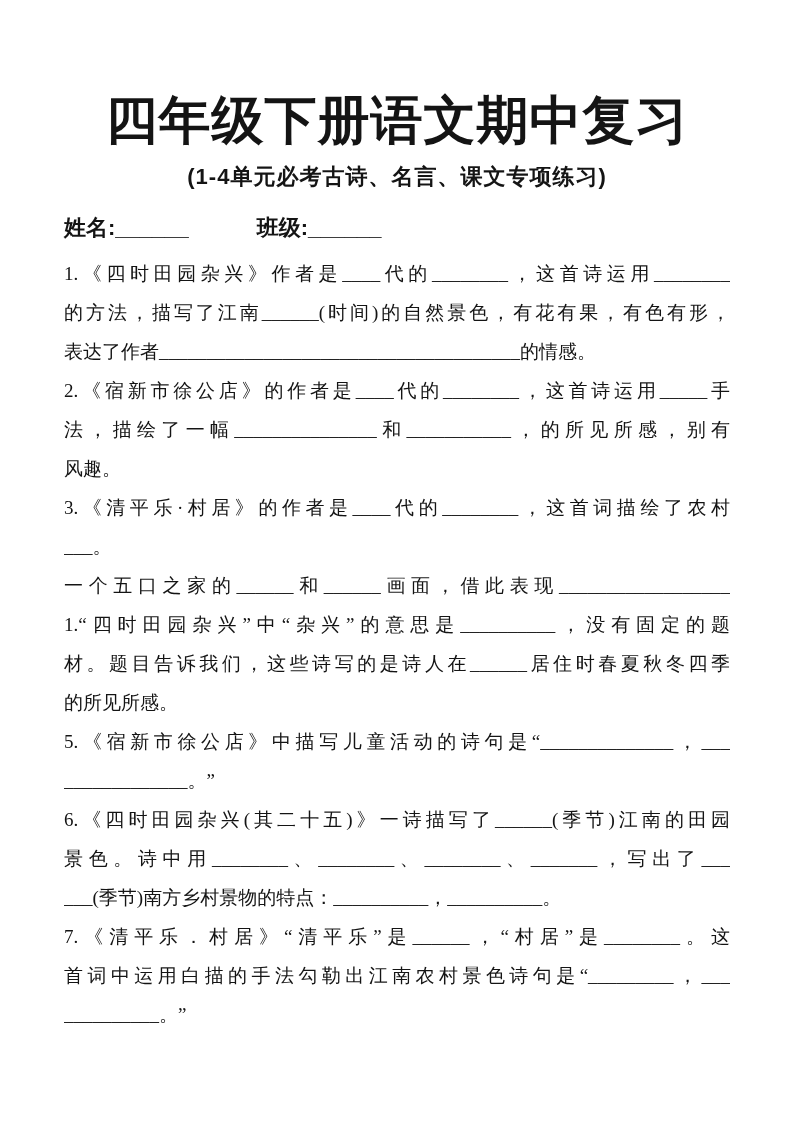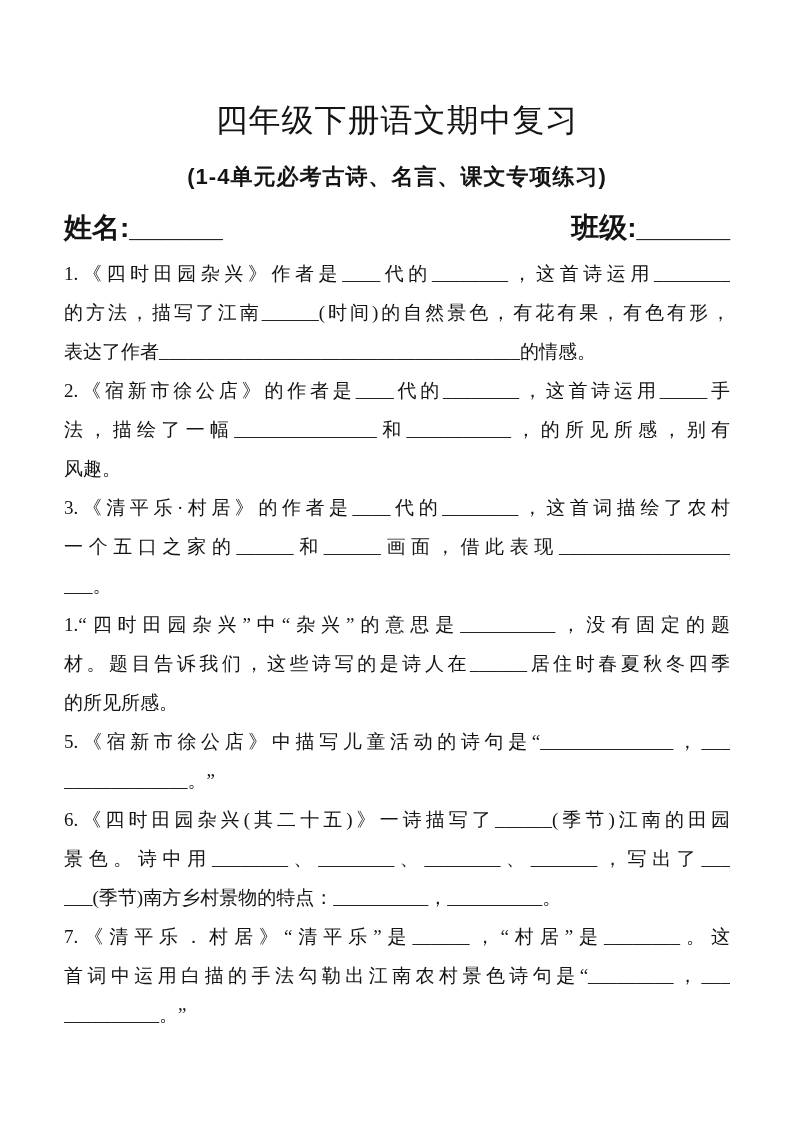--- a/index.html
+++ b/index.html
@@ -11,42 +11,42 @@
     margin: 0 auto;
     background: #ffffff;
     color: #141414;
     font-family: "Liberation Serif", serif;
     padding: 94px 63px 0 64px;
     overflow: hidden;
   }
   .title {
     text-align: center;
     font-family: "Liberation Sans", sans-serif;
-    font-weight: normal;
-    font-size: 32px;
+    font-weight: bold;
+    font-size: 52px;
     line-height: 52px;
     letter-spacing: 1px;
   }
   .subtitle {
     text-align: center;
     font-family: "Liberation Sans", sans-serif;
     font-weight: bold;
     font-size: 22px;
     line-height: 46px;
     margin-top: 8px;
     letter-spacing: 1px;
   }
   .name-row {
     display: flex;
-    justify-content: space-between;
+    justify-content: flex-start;
     gap: 68px;
     margin-top: 10px;
     font-family: "Liberation Sans", sans-serif;
     font-weight: bold;
-    font-size: 28px;
+    font-size: 22px;
     line-height: 36px;
   }
   .name-row .blank { letter-spacing: 0; }
   .questions {
     margin-top: 8px;
     font-size: 19px;
   }
   .qline {
     height: 39px;
     line-height: 39px;
@@ -82,22 +82,22 @@
     </div>
 
     <div class="question">
       <div class="qline stretch">2.《宿新市徐公店》的作者是____代的________，这首诗运用_____手</div>
       <div class="qline stretch">法，描绘了一幅_______________和___________，的所见所感，别有</div>
       <div class="qline">风趣。</div>
     </div>
 
     <div class="question">
       <div class="qline stretch">3.《清平乐·村居》的作者是____代的________，这首词描绘了农村</div>
+      <div class="qline">___。</div>
       <div class="qline stretch">一个五口之家的______和______画面，借此表现__________________</div>
-      <div class="qline">___。</div>
     </div>
 
     <div class="question">
       <div class="qline stretch">1.“四时田园杂兴”中“杂兴”的意思是__________，没有固定的题</div>
       <div class="qline stretch">材。题目告诉我们，这些诗写的是诗人在______居住时春夏秋冬四季</div>
       <div class="qline">的所见所感。</div>
     </div>
 
     <div class="question">
       <div class="qline stretch">5.《宿新市徐公店》中描写儿童活动的诗句是“______________，___</div>

